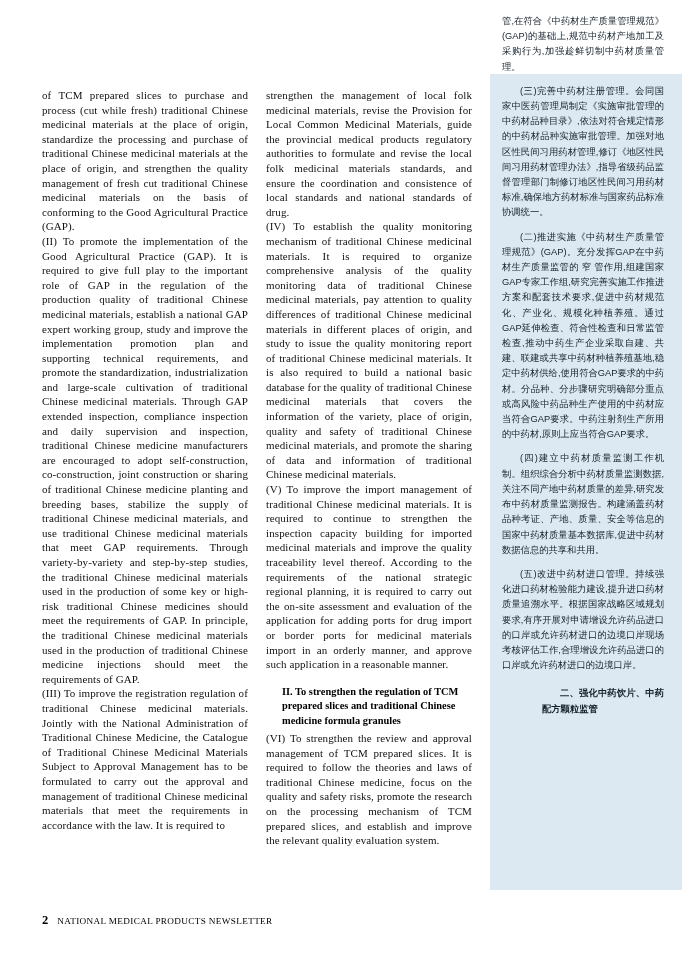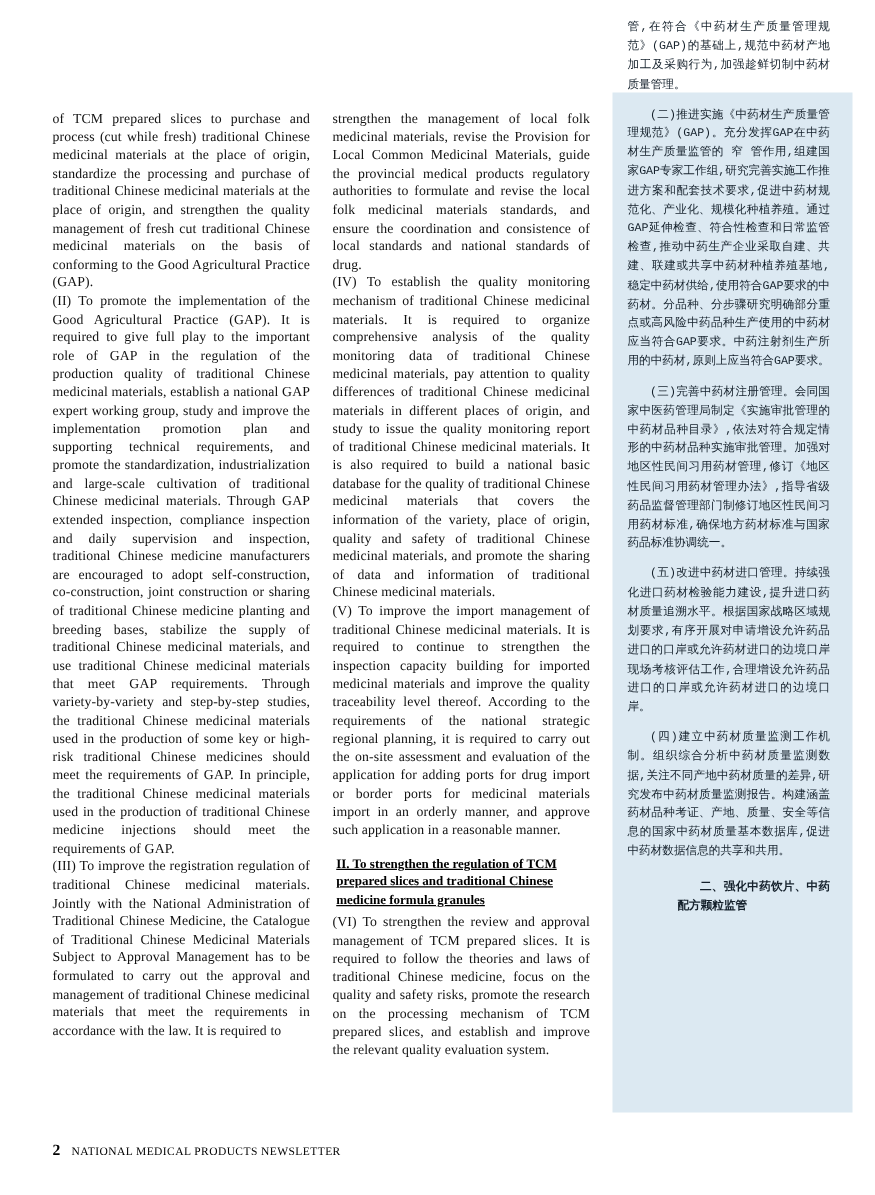--- a/index.html
+++ b/index.html
@@ -67,21 +67,21 @@
     text-align: justify;
     text-justify: inter-word;
     color: #111111;
     text-indent: 0;
   }
   .col-left p, .col-mid p {
     font-family: "Liberation Serif", serif;
     letter-spacing: 0.1px;
   }
   .zh p {
-    font-family: Liberation Mono, monospace;
+    font-family: Liberation Sans, sans-serif;
     font-size: 9.3px;
     line-height: 15.2px;
     color: #14202b;
     text-align: justify;
     margin: 0;
   }
   .zh p.indent2 {
     text-indent: 18px;
   }
   .zh p.gap {
@@ -91,24 +91,23 @@
     margin-top: 13px;
     margin-bottom: 2px;
     font-weight: bold;
     text-indent: 18px;
     margin-left: 40px;
   }
   h2.subhead {
     font-size: 10.4px;
     line-height: 14.4px;
     font-weight: bold;
-    margin: 13px 0 3px 3px;
+    margin: 13px 0 3px 16px;
     color: #000;
     font-family: "Liberation Serif", serif;
-    text-decoration: underline;
   }
   .footer {
     position: absolute;
     left: 42px;
     bottom: 28px;
     display: flex;
     align-items: baseline;
     gap: 9px;
   }
   .footer .pagenum {
@@ -142,24 +141,24 @@
       <p>(IV) To establish the quality monitoring mechanism of traditional Chinese medicinal materials. It is required to organize comprehensive analysis of the quality monitoring data of traditional Chinese medicinal materials, pay attention to quality differences of traditional Chinese medicinal materials in different places of origin, and study to issue the quality monitoring report of traditional Chinese medicinal materials. It is also required to build a national basic database for the quality of traditional Chinese medicinal materials that covers the information of the variety, place of origin, quality and safety of traditional Chinese medicinal materials, and promote the sharing of data and information of traditional Chinese medicinal materials.</p>
       <p>(V) To improve the import management of traditional Chinese medicinal materials. It is required to continue to strengthen the inspection capacity building for imported medicinal materials and improve the quality traceability level thereof. According to the requirements of the national strategic regional planning, it is required to carry out the on-site assessment and evaluation of the application for adding ports for drug import or border ports for medicinal materials import in an orderly manner, and approve such application in a reasonable manner.</p>
       <h2 class="subhead">II. To strengthen the regulation of TCM prepared slices and traditional Chinese medicine formula granules</h2>
       <p>(VI) To strengthen the review and approval management of TCM prepared slices. It is required to follow the theories and laws of traditional Chinese medicine, focus on the quality and safety risks, promote the research on the processing mechanism of TCM prepared slices, and establish and improve the relevant quality evaluation system.</p>
     </div>
 
     <div class="col col-right">
       <div class="shaded"></div>
       <div class="shaded-inner zh">
         <p>管,在符合《中药材生产质量管理规范》(GAP)的基础上,规范中药材产地加工及采购行为,加强趁鲜切制中药材质量管理。</p>
+        <p class="indent2 gap">(三)完善中药材注册管理。会同国家中医药管理局制定《实施审批管理的中药材品种目录》,依法对符合规定情形的中药材品种实施审批管理。加强对地区性民间习用药材管理,修订《地区性民间习用药材管理办法》,指导省级药品监督管理部门制修订地区性民间习用药材标准,确保地方药材标准与国家药品标准协调统一。</p>
         <p class="indent2 gap">(二)推进实施《中药材生产质量管理规范》(GAP)。充分发挥GAP在中药材生产质量监管的 窄 管作用,组建国家GAP专家工作组,研究完善实施工作推进方案和配套技术要求,促进中药材规范化、产业化、规模化种植养殖。通过GAP延伸检查、符合性检查和日常监管检查,推动中药生产企业采取自建、共建、联建或共享中药材种植养殖基地,稳定中药材供给,使用符合GAP要求的中药材。分品种、分步骤研究明确部分重点或高风险中药品种生产使用的中药材应当符合GAP要求。中药注射剂生产所用的中药材,原则上应当符合GAP要求。</p>
-        <p class="indent2 gap">(三)完善中药材注册管理。会同国家中医药管理局制定《实施审批管理的中药材品种目录》,依法对符合规定情形的中药材品种实施审批管理。加强对地区性民间习用药材管理,修订《地区性民间习用药材管理办法》,指导省级药品监督管理部门制修订地区性民间习用药材标准,确保地方药材标准与国家药品标准协调统一。</p>
+        <p class="indent2 gap">(四)建立中药材质量监测工作机制。组织综合分析中药材质量监测数据,关注不同产地中药材质量的差异,研究发布中药材质量监测报告。构建涵盖药材品种考证、产地、质量、安全等信息的国家中药材质量基本数据库,促进中药材数据信息的共享和共用。</p>
         <p class="indent2 gap">(五)改进中药材进口管理。持续强化进口药材检验能力建设,提升进口药材质量追溯水平。根据国家战略区域规划要求,有序开展对申请增设允许药品进口的口岸或允许药材进口的边境口岸现场考核评估工作,合理增设允许药品进口的口岸或允许药材进口的边境口岸。</p>
-        <p class="indent2 gap">(四)建立中药材质量监测工作机制。组织综合分析中药材质量监测数据,关注不同产地中药材质量的差异,研究发布中药材质量监测报告。构建涵盖药材品种考证、产地、质量、安全等信息的国家中药材质量基本数据库,促进中药材数据信息的共享和共用。</p>
         <p class="heading">二、强化中药饮片、中药配方颗粒监管</p>
       </div>
     </div>
 
   </div>
 
   <div class="footer">
     <span class="pagenum">2</span>
     <span class="ftext">NATIONAL MEDICAL PRODUCTS NEWSLETTER</span>
   </div>

